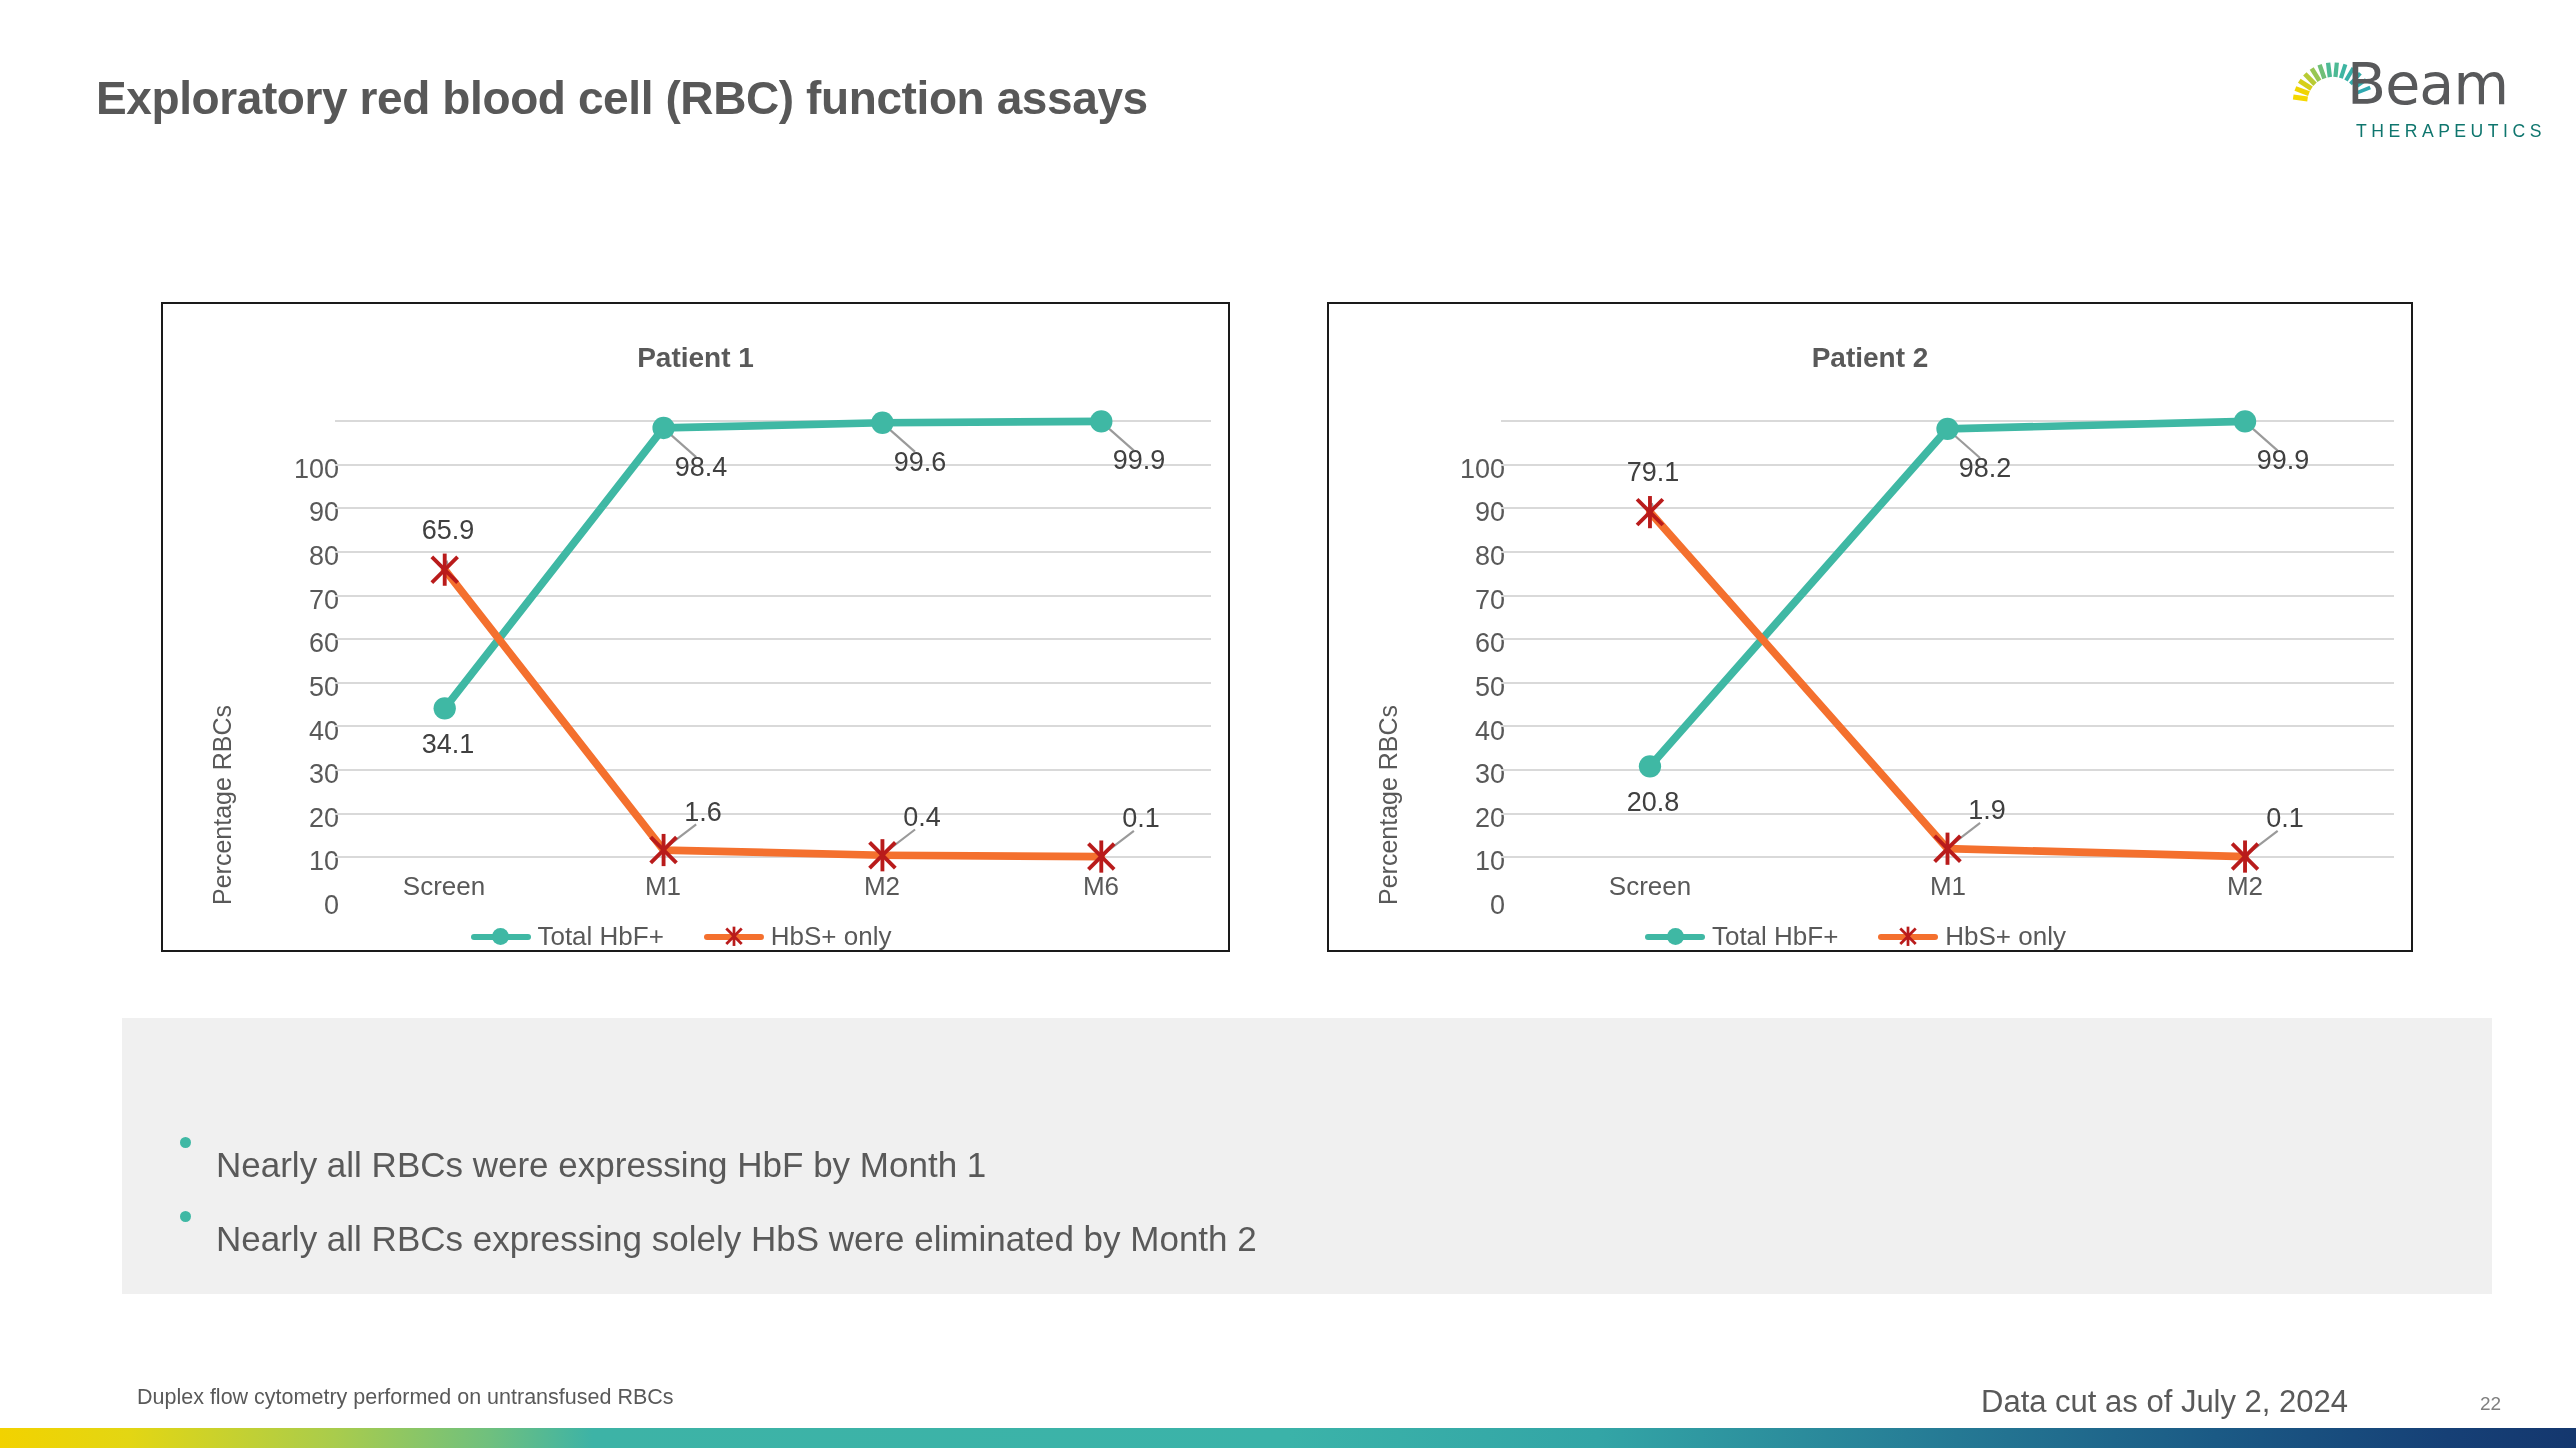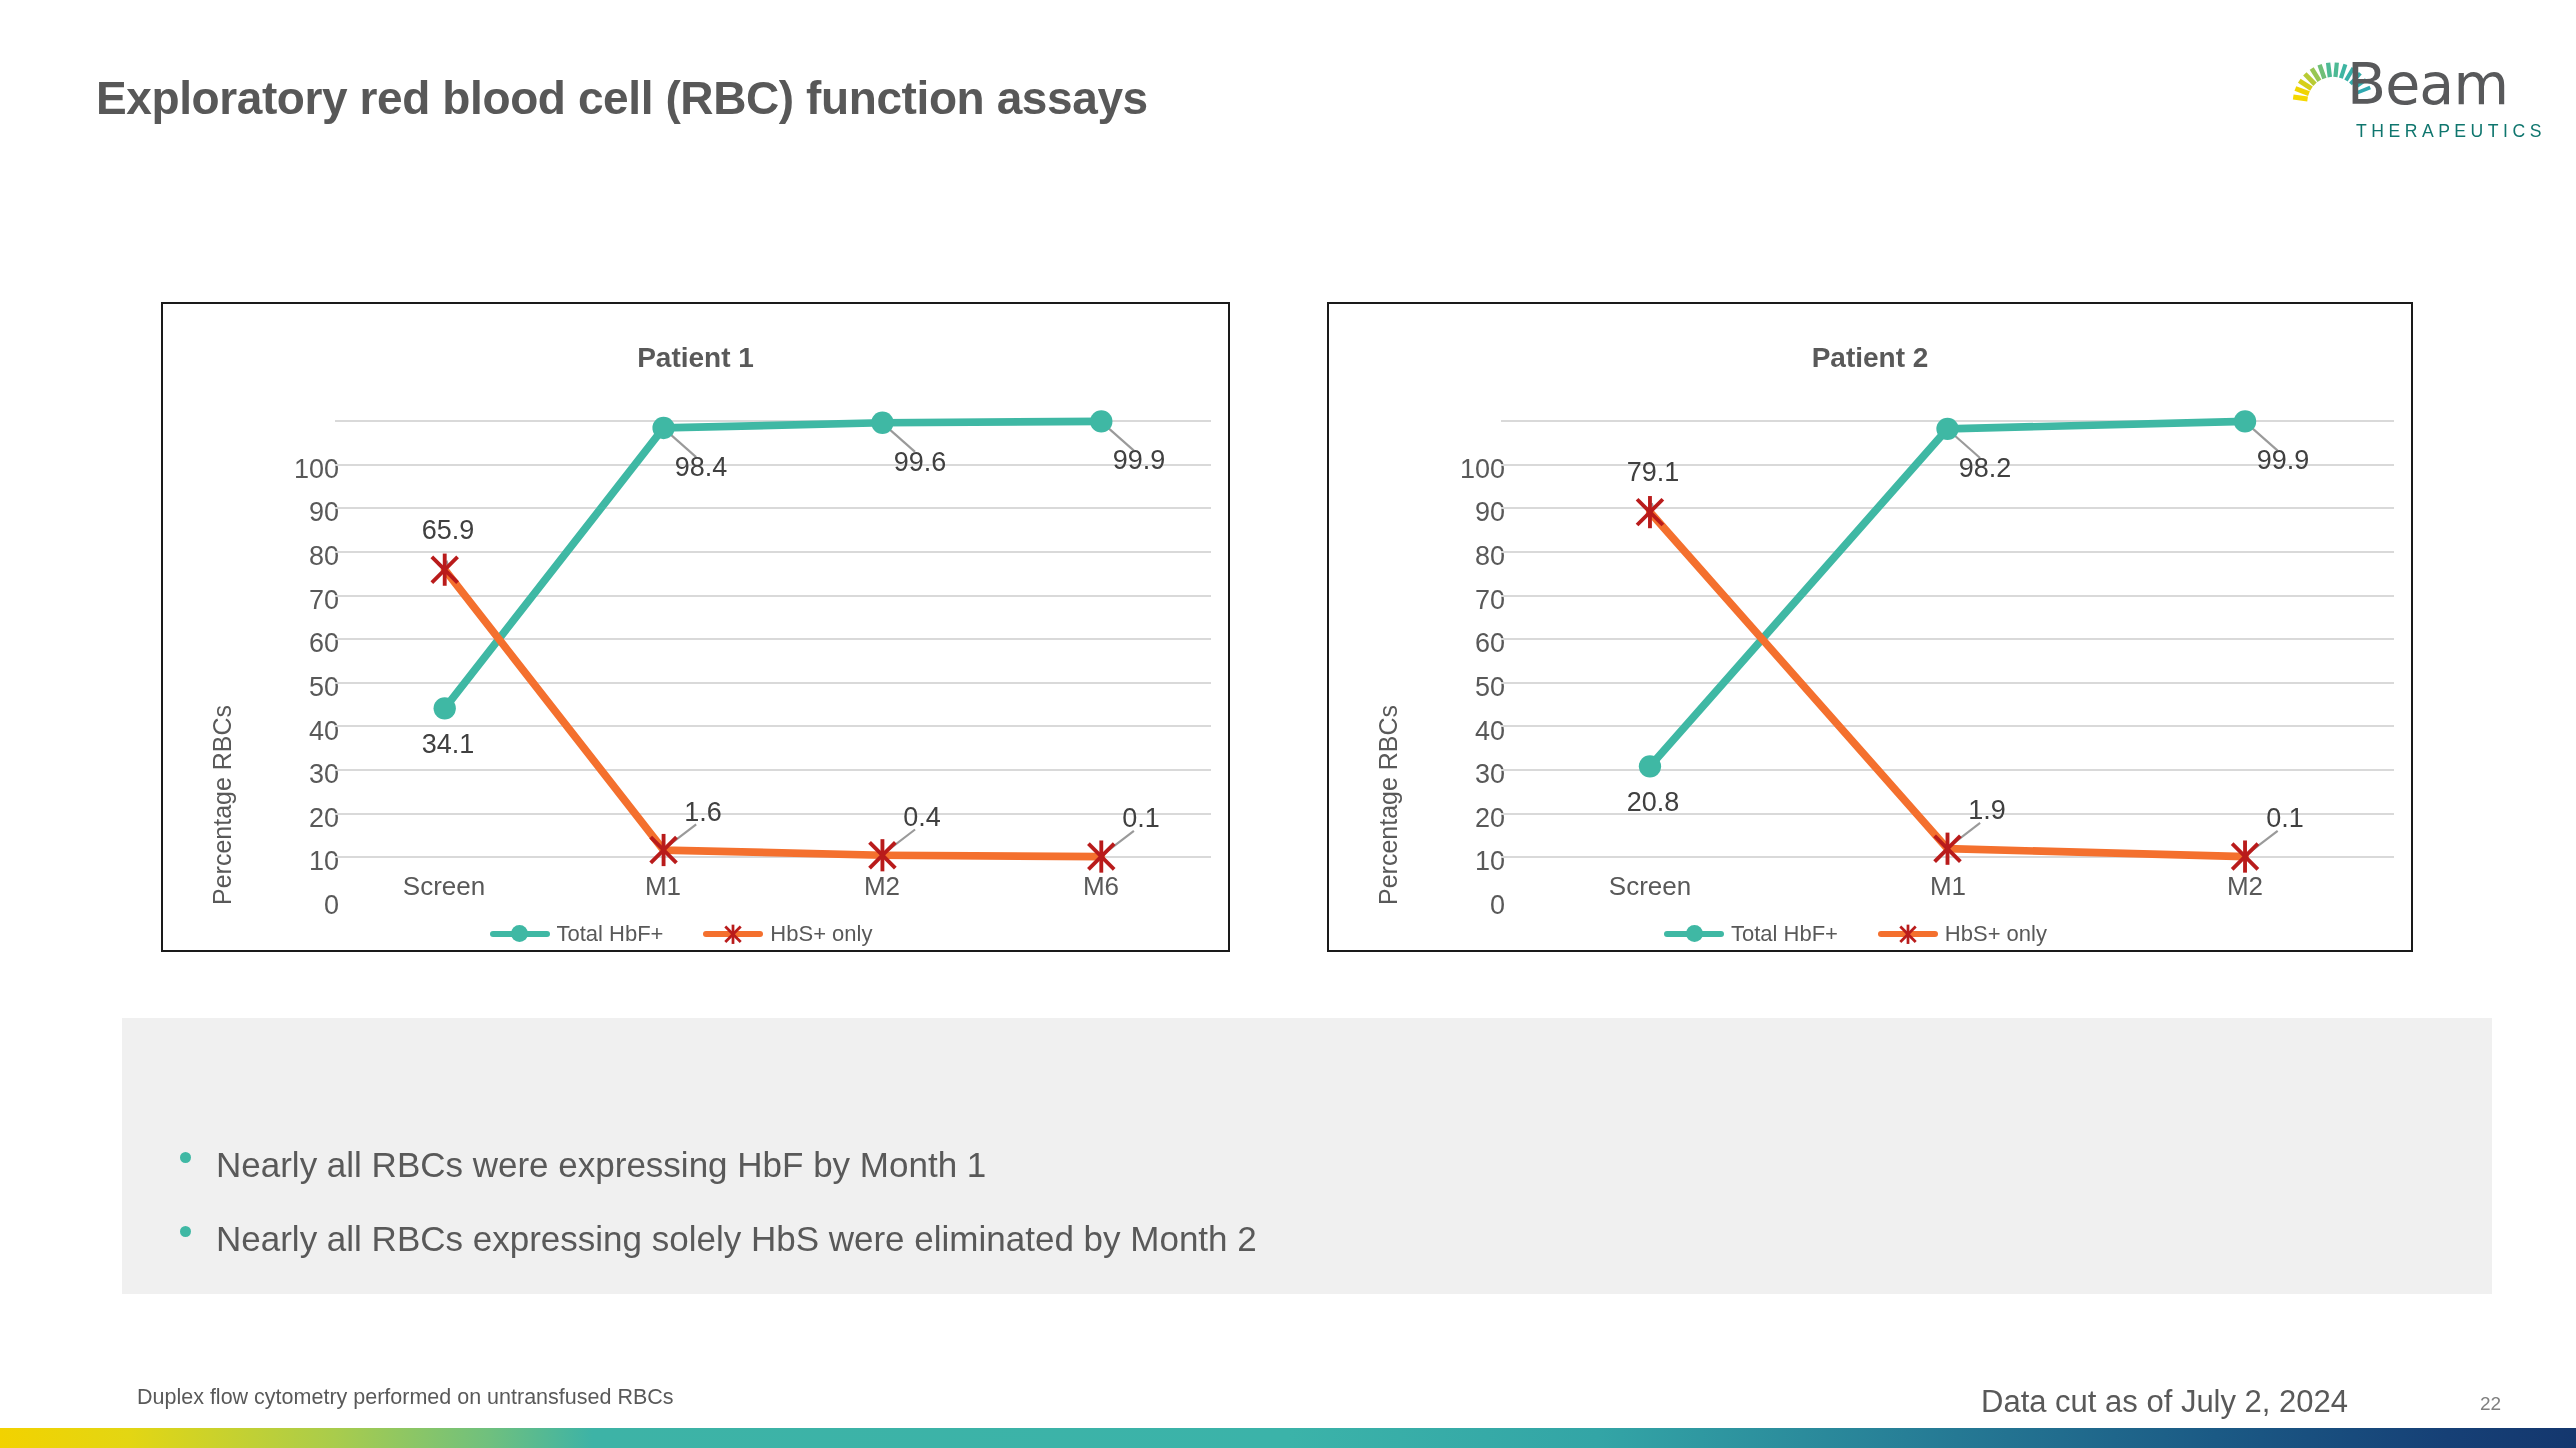--- a/index.html
+++ b/index.html
@@ -41,31 +41,31 @@
 
   .xtick{position:absolute;font-size:26px;color:#595959;text-align:center;
          transform:translateX(-50%);white-space:nowrap;}
 
   .plot-svg{position:absolute;overflow:visible;}
 
   .dlabel{position:absolute;font-size:27px;color:#404040;white-space:nowrap;
           transform:translateX(-50%);line-height:1;}
 
   .legend{position:absolute;display:flex;align-items:center;gap:11px;
-          font-size:22px;color:#595959;}
+          font-size:26px;color:#595959;}
   .legend-item{display:flex;align-items:center;gap:6.9px;margin-right:29px;}
   .lg-swatch{position:relative;width:60px;height:20.6px;}
   .lg-line{position:absolute;left:0;top:7.7px;width:60px;height:6px;border-radius:3.4px;}
   .lg-dot{position:absolute;left:21.5px;top:1.7px;width:17px;height:17px;border-radius:50%;}
 
   
   #callout{position:absolute;left:122px;top:1018px;width:2370px;height:276px;
            background:#F0F0F0;}
   #callout-head{position:absolute;left:58px;top:52px;font-size:35px;color:#595959;}
-  .bullet-row{position:absolute;left:58px;display:flex;align-items:center;}
+  .bullet-row{position:absolute;left:58px;display:flex;align-items:flex-start;}
   .bullet-dot{width:11px;height:11px;border-radius:50%;background:#3FB8A4;
               margin-right:25px;flex:none;position:relative;top:-7.7px;}
   .bullet-text{font-size:35px;color:#595959;white-space:nowrap;}
 
   
   #foot-left{position:absolute;left:137px;top:1385px;font-size:21.5px;color:#595959;}
   #foot-right{position:absolute;left:1981px;top:1384px;font-size:31px;color:#595959;}
   #page-num{position:absolute;left:2480px;top:1393px;font-size:19px;color:#808080;}
   #bottom-bar{position:absolute;left:0;top:1428px;width:2576px;height:20.6px;
               background:linear-gradient(90deg,#F2D200 0%,#E3D613 5%,#A9CC4C 13%,

